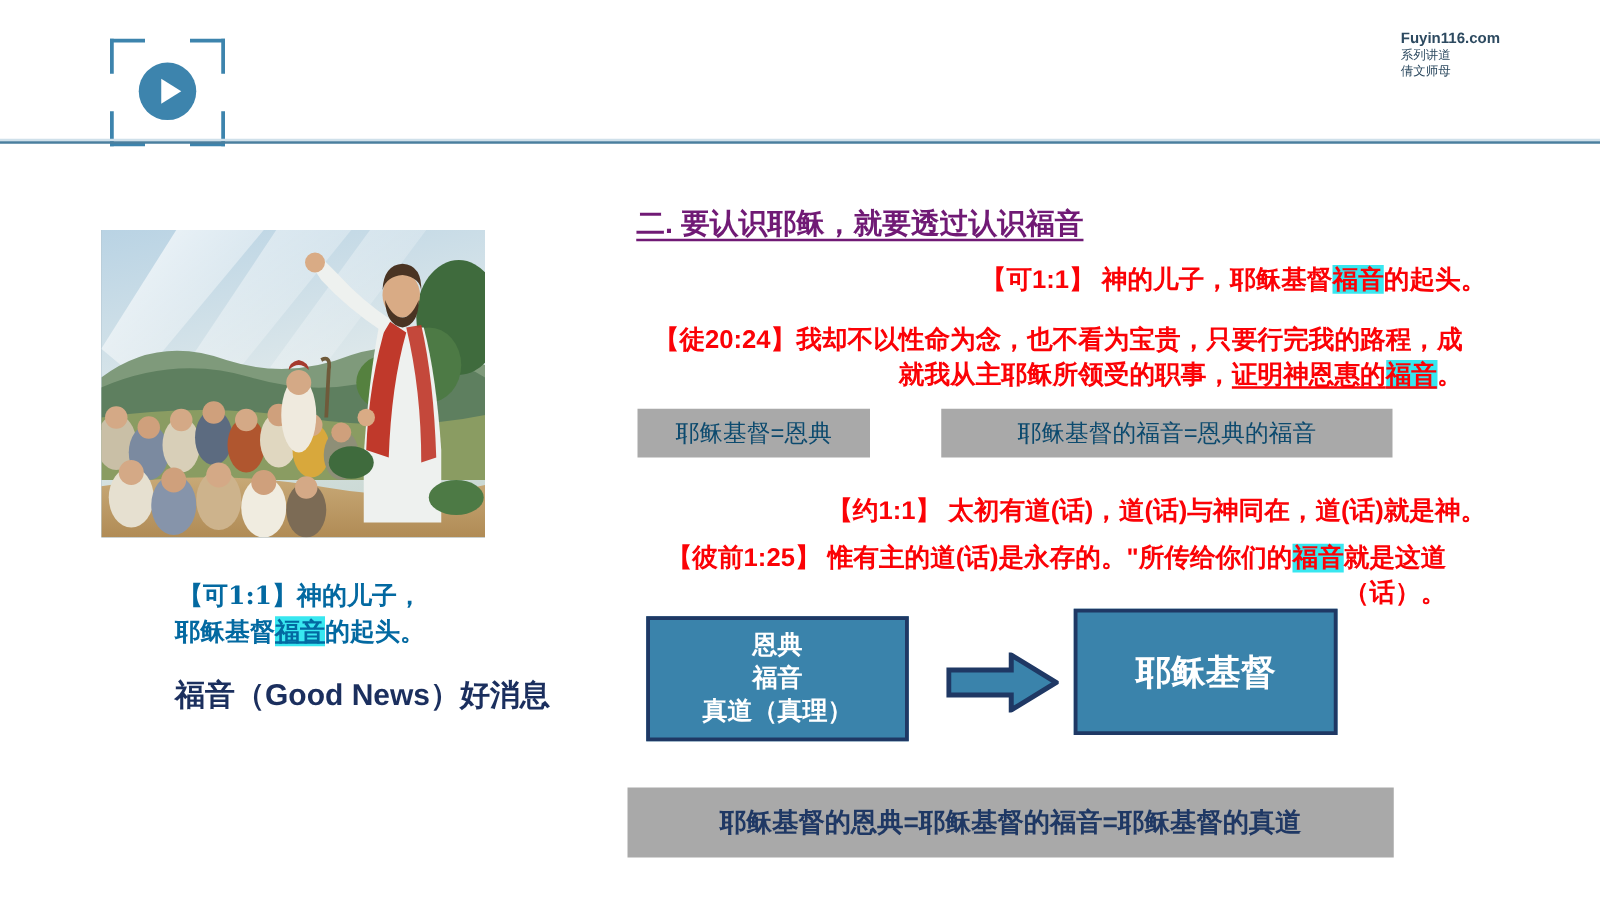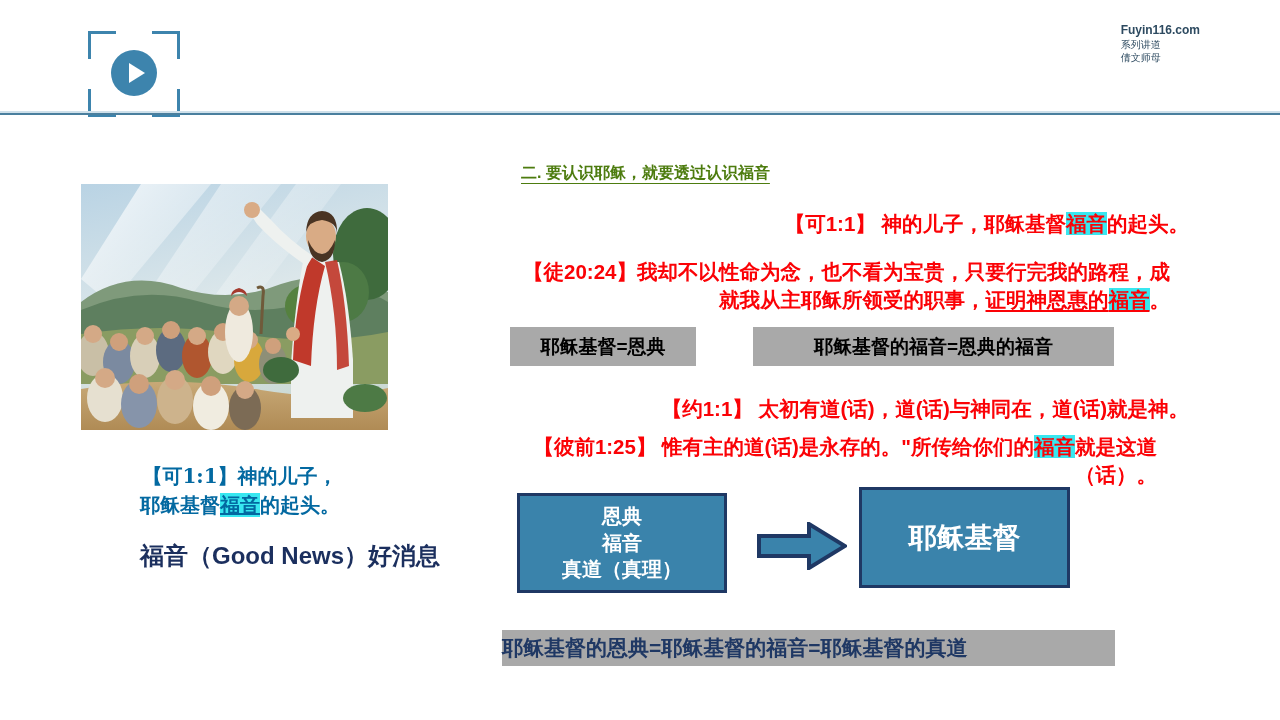--- a/index.html
+++ b/index.html
@@ -132,27 +132,26 @@
     font-size: 24px;
     font-weight: bold;
     color: #1b2f5e;
     white-space: nowrap;
   }
 
   
   .section-title {
     position: absolute;
     left: 509px; top: 163px;
-    font-size: 16px;
-    font-weight: bold;
-    color: #4d7c0f;
+    font-size: 23px;
+    font-weight: bold;
+    color: #701a75;
     text-decoration: underline;
     text-underline-offset: 5px;
     white-space: nowrap;
-    margin-left: 12px;
   }
 
   .verse {
     position: absolute;
     color: #fb0206;
     font-size: 20.5px;
     font-weight: bold;
     line-height: 1.38;
     text-align: right;
   }
@@ -165,43 +164,43 @@
   }
 
   .verse-mark { left: 509px; top: 210px; width: 680px; }
   .verse-acts { left: 489px; top: 258px; width: 665px; text-indent: 18px; margin-left: 16px; }
   .verse-john { left: 509px; top: 395px; width: 680px; }
   .verse-peter { left: 497px; top: 433px; width: 660px; text-indent: 14px; }
 
   .gray-chip {
     position: absolute;
     background: #a9a9a9;
-    color: #000000;
+    color: #0c4a6e;
     font-size: 19px;
-    font-weight: bold;
+    font-weight: normal;
     display: flex;
     align-items: center;
     justify-content: center;
     box-sizing: border-box;
     white-space: nowrap;
   }
   .chip-1 { left: 510px; top: 327px; width: 186px; height: 39px; }
   .chip-2 { left: 753px; top: 327px; width: 361px; height: 39px; }
 
   .gray-banner {
     position: absolute;
     left: 502px; top: 630px;
-    width: 613px; height: 36px;
+    width: 613px; height: 56px;
     background: #a9a9a9;
     color: #1f3864;
     font-size: 21px;
     font-weight: bold;
     display: flex;
     align-items: center;
-    justify-content: flex-start;
+    justify-content: center;
     white-space: nowrap;
     box-sizing: border-box;
   }
 
   .blue-box {
     position: absolute;
     background: #3a83ab;
     border: 3px solid #1f3864;
     box-sizing: border-box;
     color: #ffffff;

